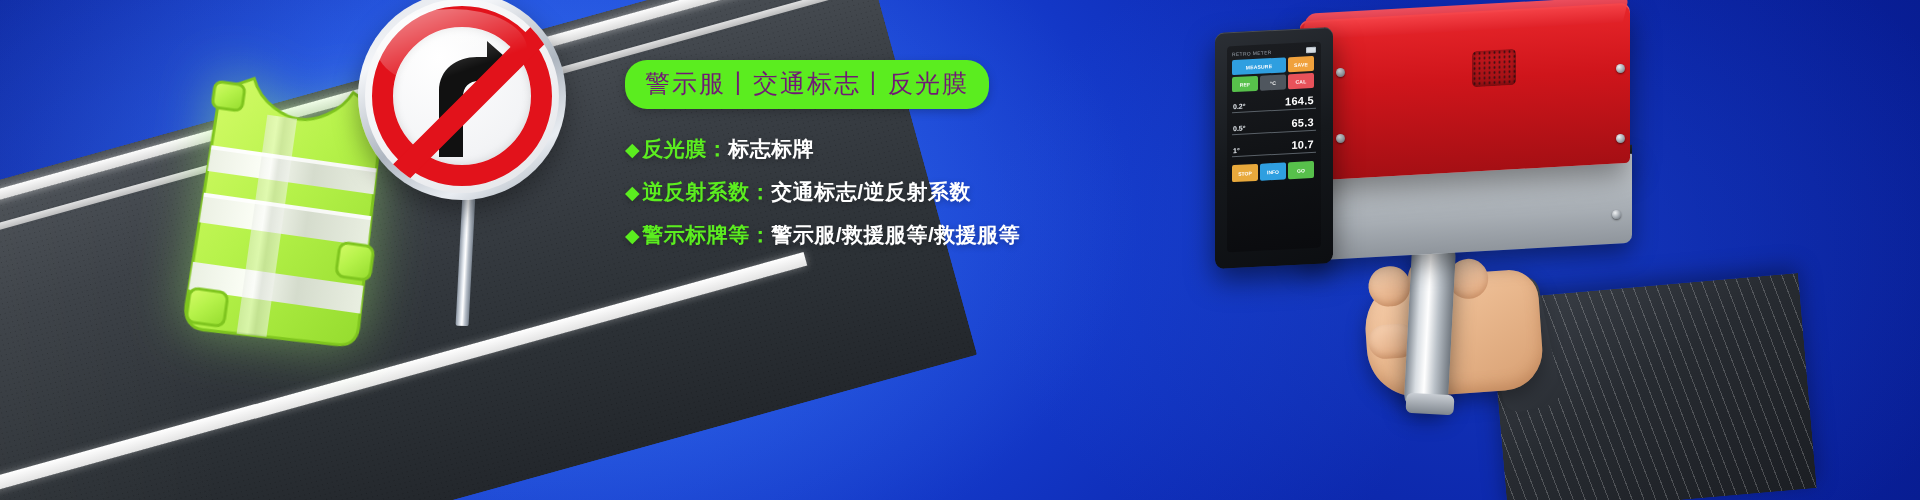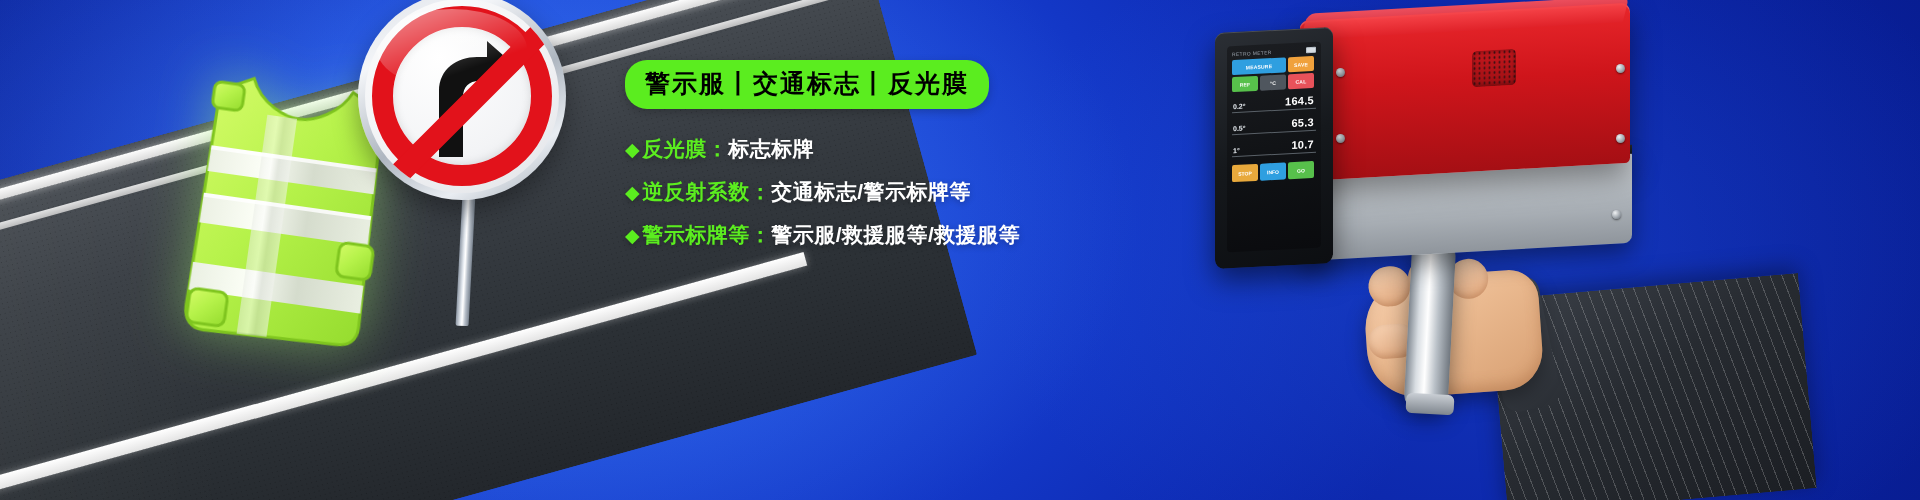--- a/index.html
+++ b/index.html
@@ -160,23 +160,23 @@
     line-height:1.08;
     text-shadow:0 3px 10px rgba(0,0,0,.32);
     white-space:nowrap;
   }
   .badge{
     display:inline-block;
     margin-top:16px;
     padding:7px 20px 9px 20px;
     background:#5bed1f;
     border-radius:22px;
-    color:#000000;
+    color:#701a75;
     font-size:25px;
-    font-weight:bold;
+    font-weight:normal;
     letter-spacing:2px;
     white-space:nowrap;
     box-shadow:0 3px 10px rgba(0,0,0,.22);
   }
   .bullets{
     margin-top:26px;
     list-style:none;
   }
   .bullet{
     display:flex;
@@ -417,21 +417,21 @@
 
     <ul class="bullets">
       <li class="bullet">
         <span class="diamond">◆</span>
         <span class="bkey">反光膜：</span>
         <span class="bval">标志标牌</span>
       </li>
       <li class="bullet">
         <span class="diamond">◆</span>
         <span class="bkey">逆反射系数：</span>
-        <span class="bval">交通标志/警示标牌等</span>
+        <span class="bval">交通标志/逆反射系数</span>
       </li>
       <li class="bullet">
         <span class="diamond">◆</span>
         <span class="bkey">警示标牌等：</span>
         <span class="bval">警示服/救援服等/救援服等</span>
       </li>
     </ul>
   </div>
 
   <div class="device">

